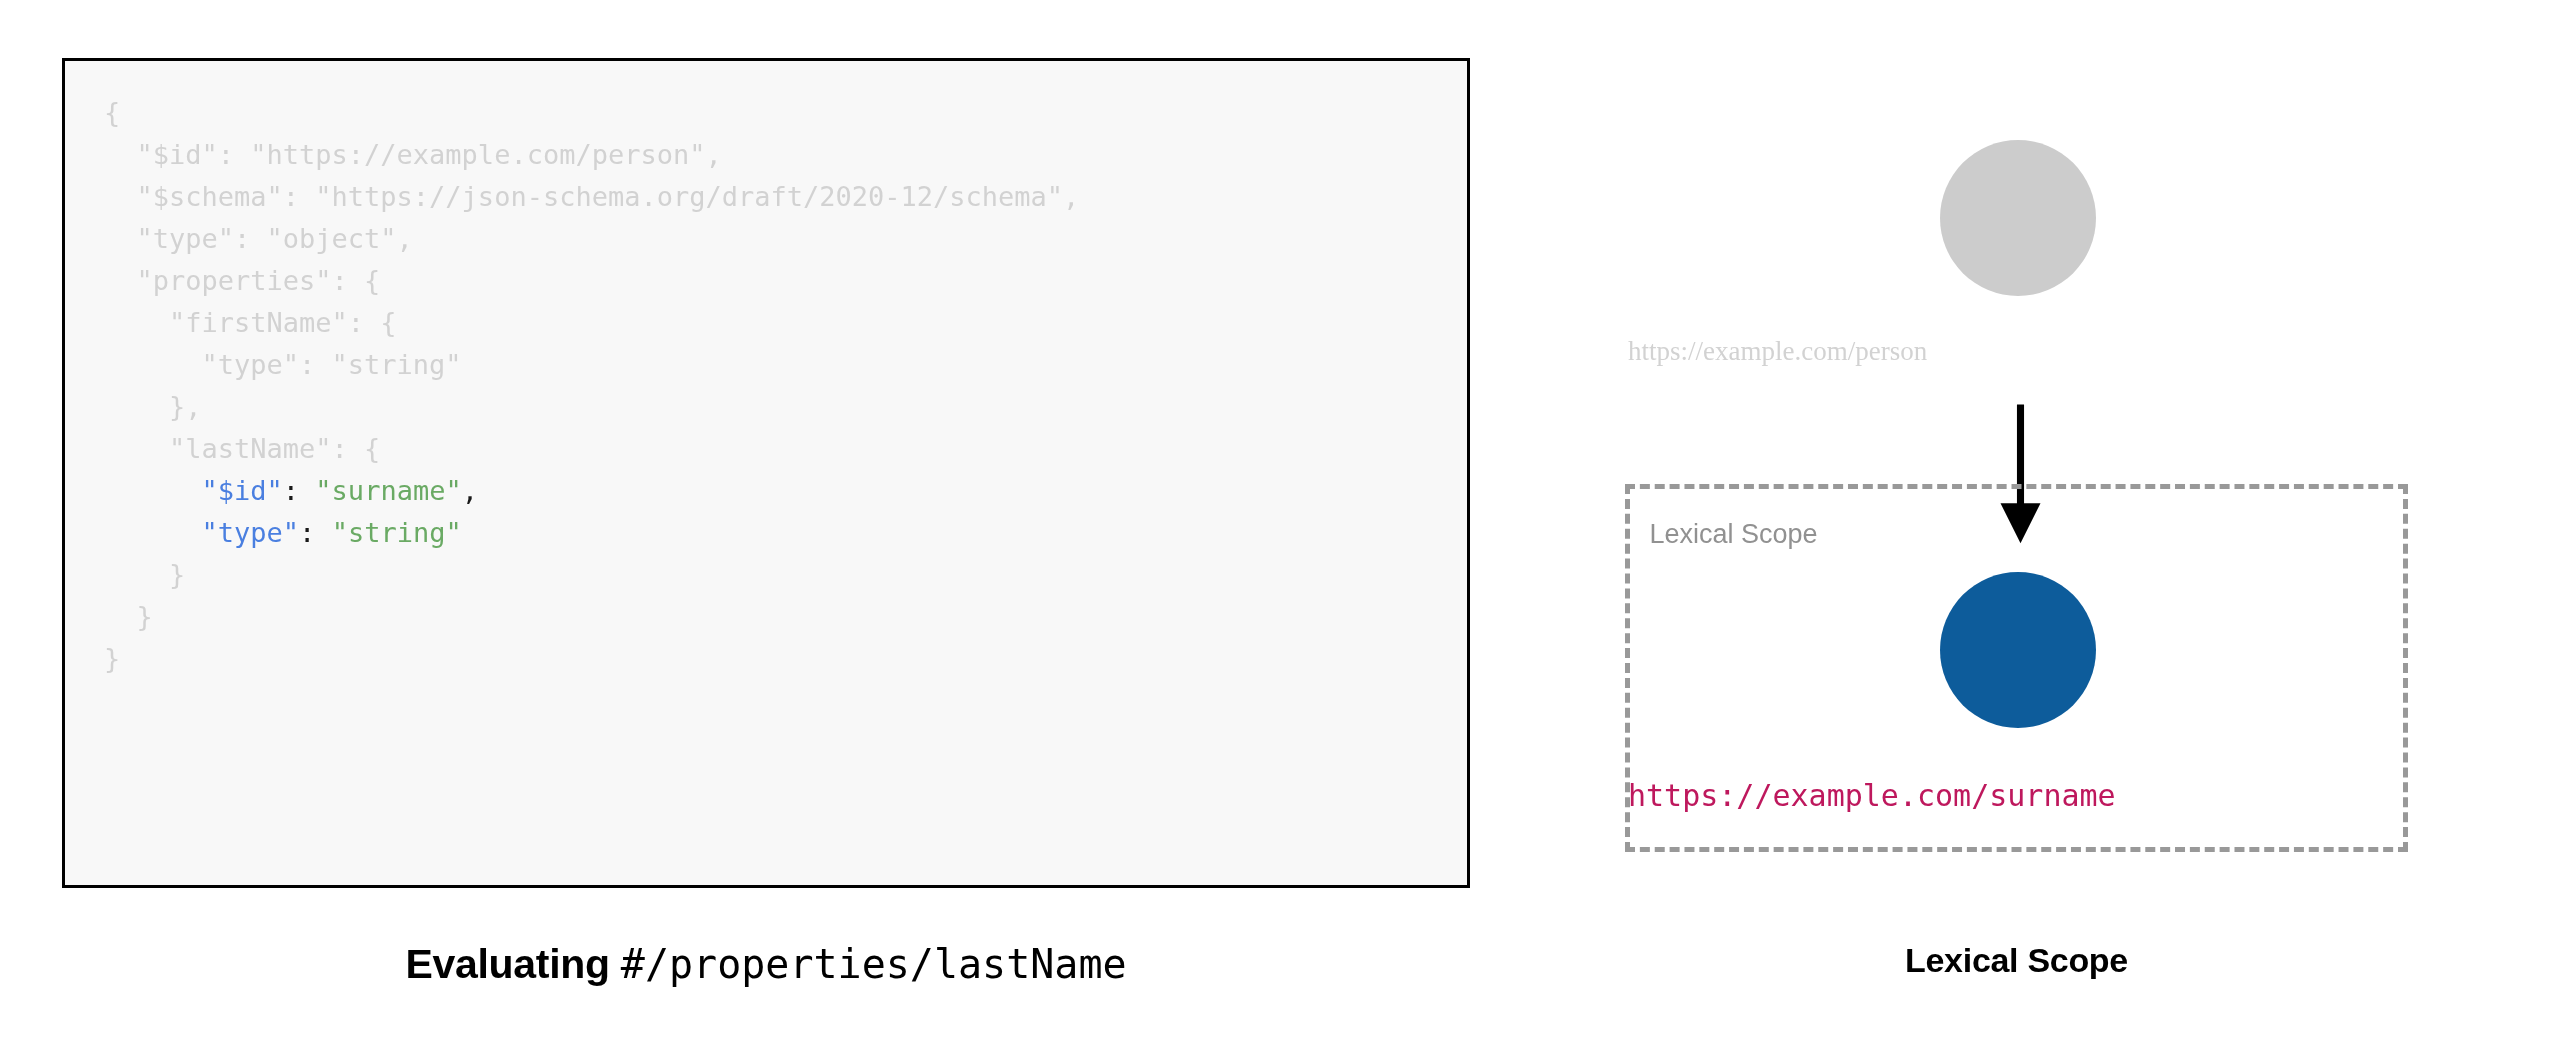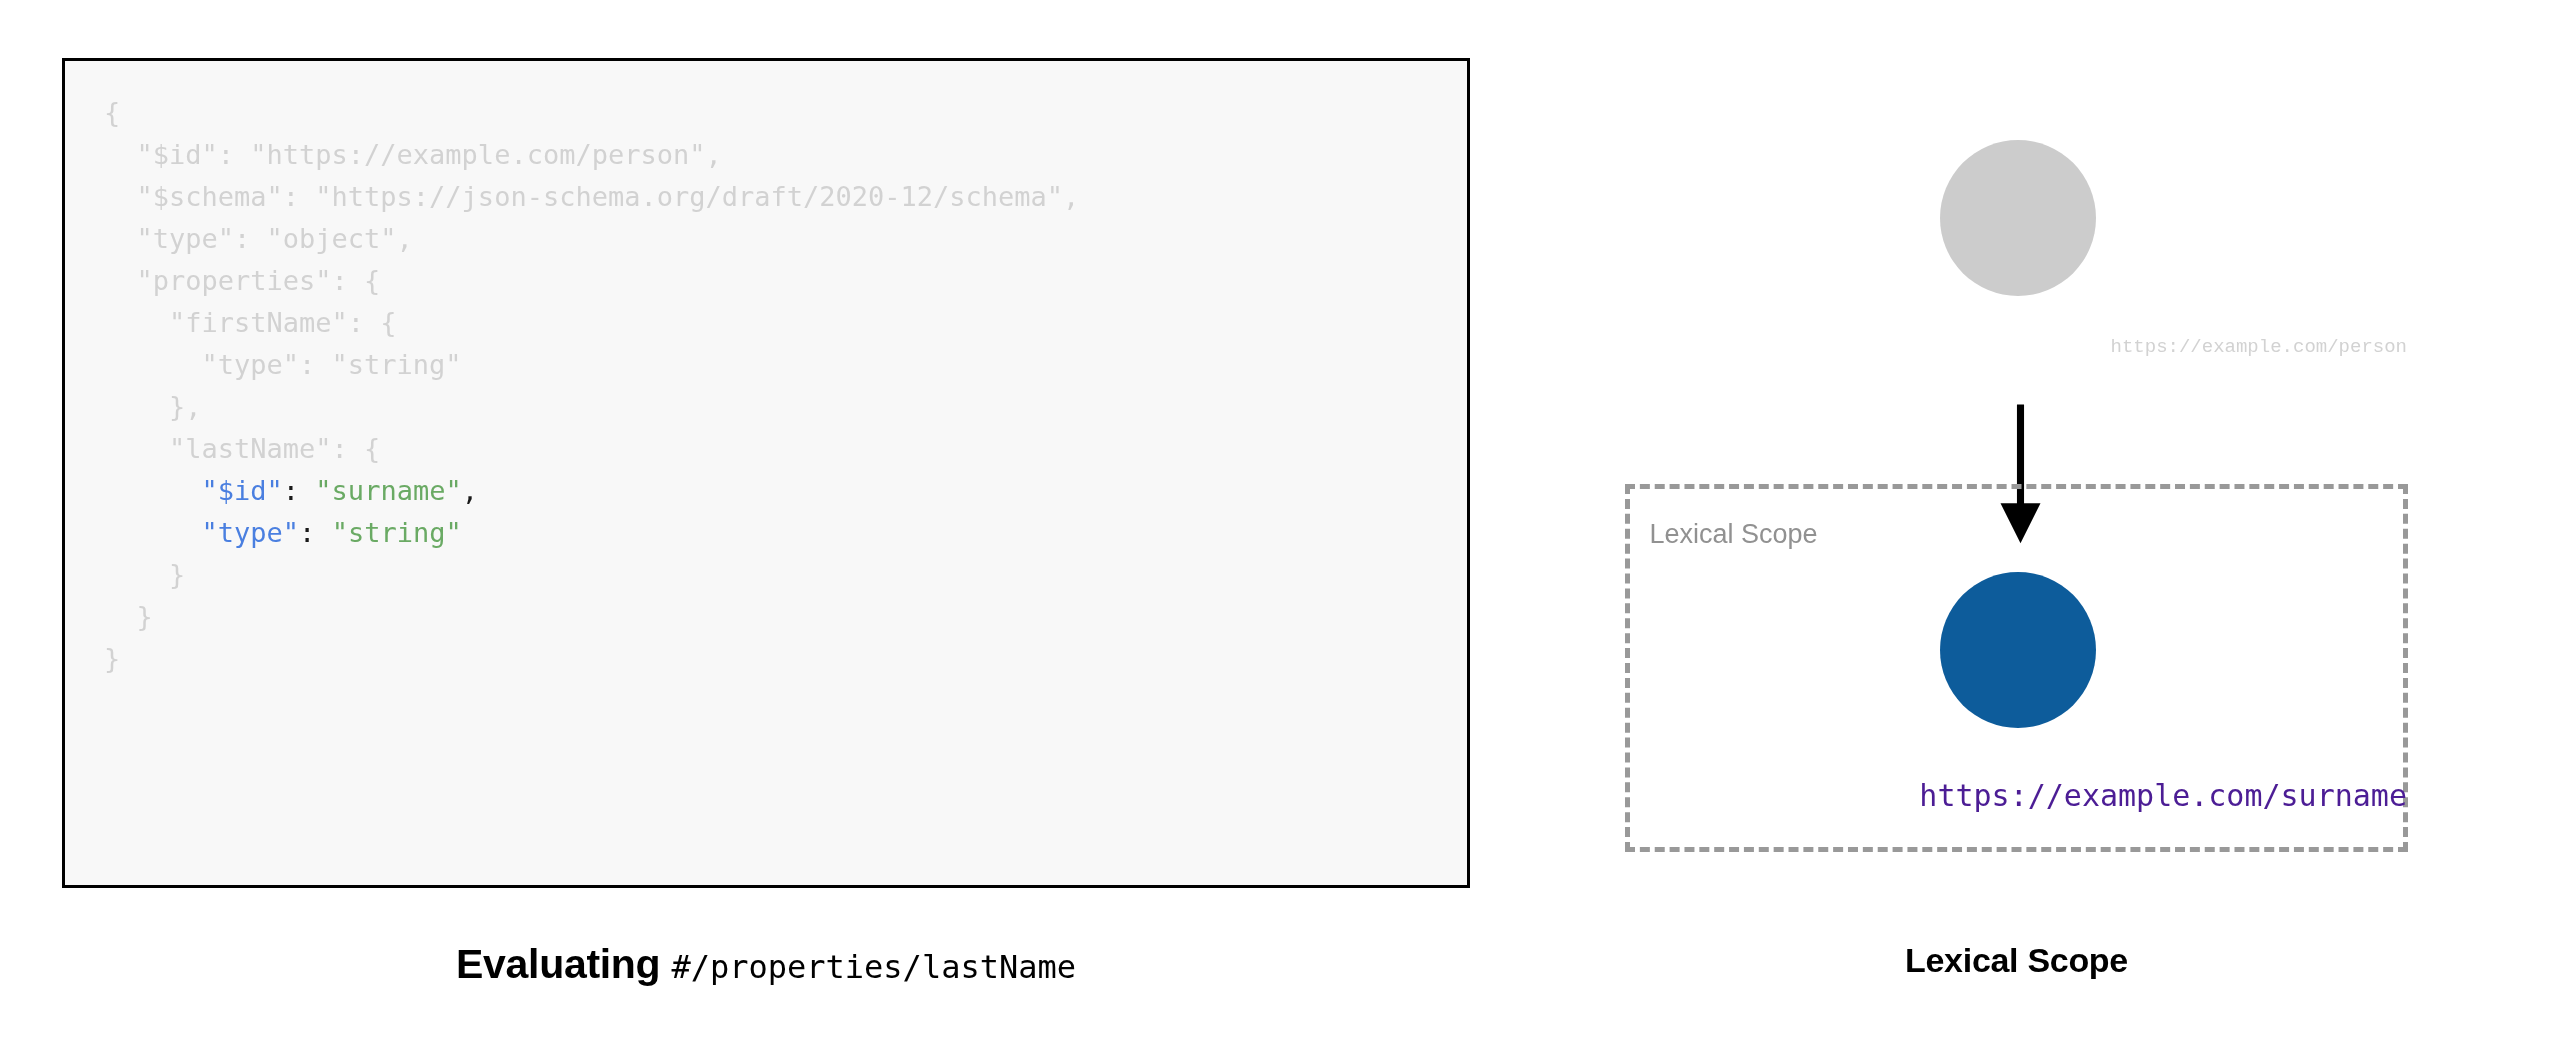--- a/index.html
+++ b/index.html
@@ -65,21 +65,21 @@
     color: #000000;
   }
   .cap-bold {
     font-family: "Liberation Sans", sans-serif;
     font-weight: bold;
     font-size: 41px;
     letter-spacing: -0.3px;
   }
   .cap-mono {
     font-family: "DejaVu Sans Mono", "Liberation Mono", monospace;
-    font-size: 32px;
+    font-size: 40px;
   }
 
   
   #right-panel {
     position: absolute;
     left: 1559px;
     top: 0;
     width: 1017px;
     height: 1039px;
   }
@@ -92,23 +92,23 @@
     height: 156px;
     border-radius: 50%;
     background: #cccccc;
   }
 
   #parent-node-label {
     position: absolute;
     left: 69px;
     top: 336px;
     width: 779px;
-    text-align: right;
-    font-family: Liberation Mono, monospace;
-    font-size: 19px;
+    text-align: left;
+    font-family: Liberation Serif, serif;
+    font-size: 27px;
     color: #d2d2d2;
     white-space: nowrap;
   }
 
   #scope-arrow {
     position: absolute;
     left: 426px;   
     top: 404px;
     width: 71px;
     height: 143px;
@@ -144,24 +144,24 @@
     height: 156px;
     border-radius: 50%;
     background: #0d5c9b;
   }
 
   #child-node-label {
     position: absolute;
     left: 69px;
     top: 778px;
     width: 779px;
-    text-align: right;
+    text-align: left;
     font-family: "DejaVu Sans Mono", "Liberation Mono", monospace;
     font-size: 30px;
-    color: #4c1d95;
+    color: #be185d;
     white-space: nowrap;
   }
 
   #right-caption {
     position: absolute;
     left: 66px;
     top: 941px;
     width: 783px;
     text-align: center;
     font-family: "Liberation Sans", sans-serif;

